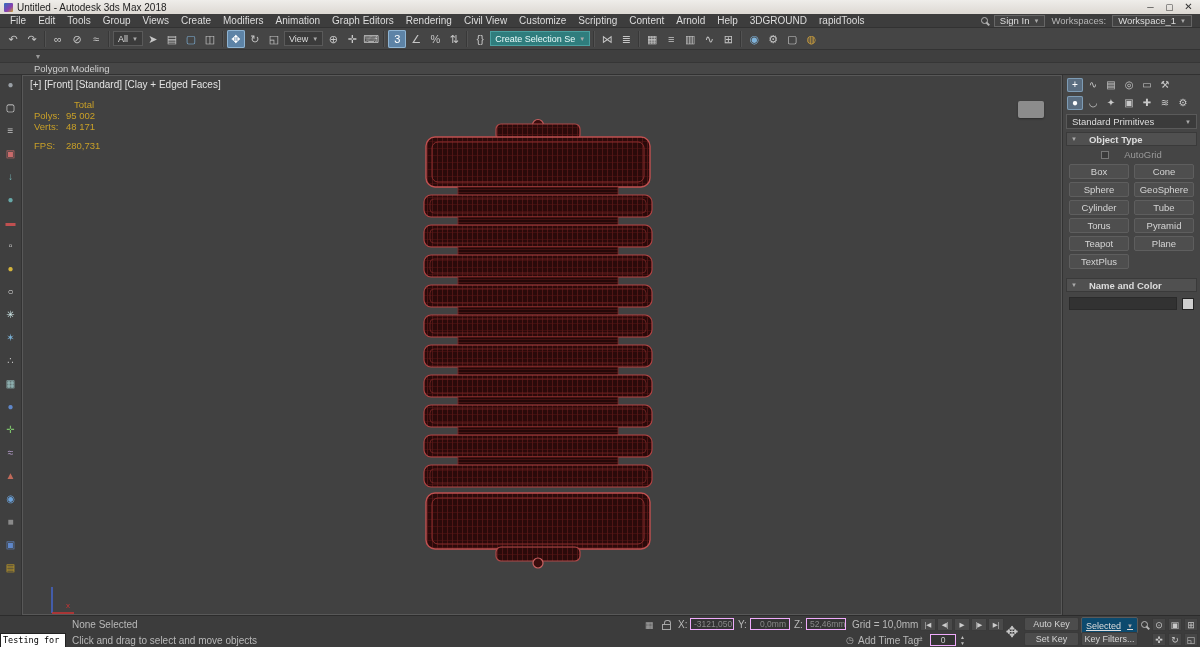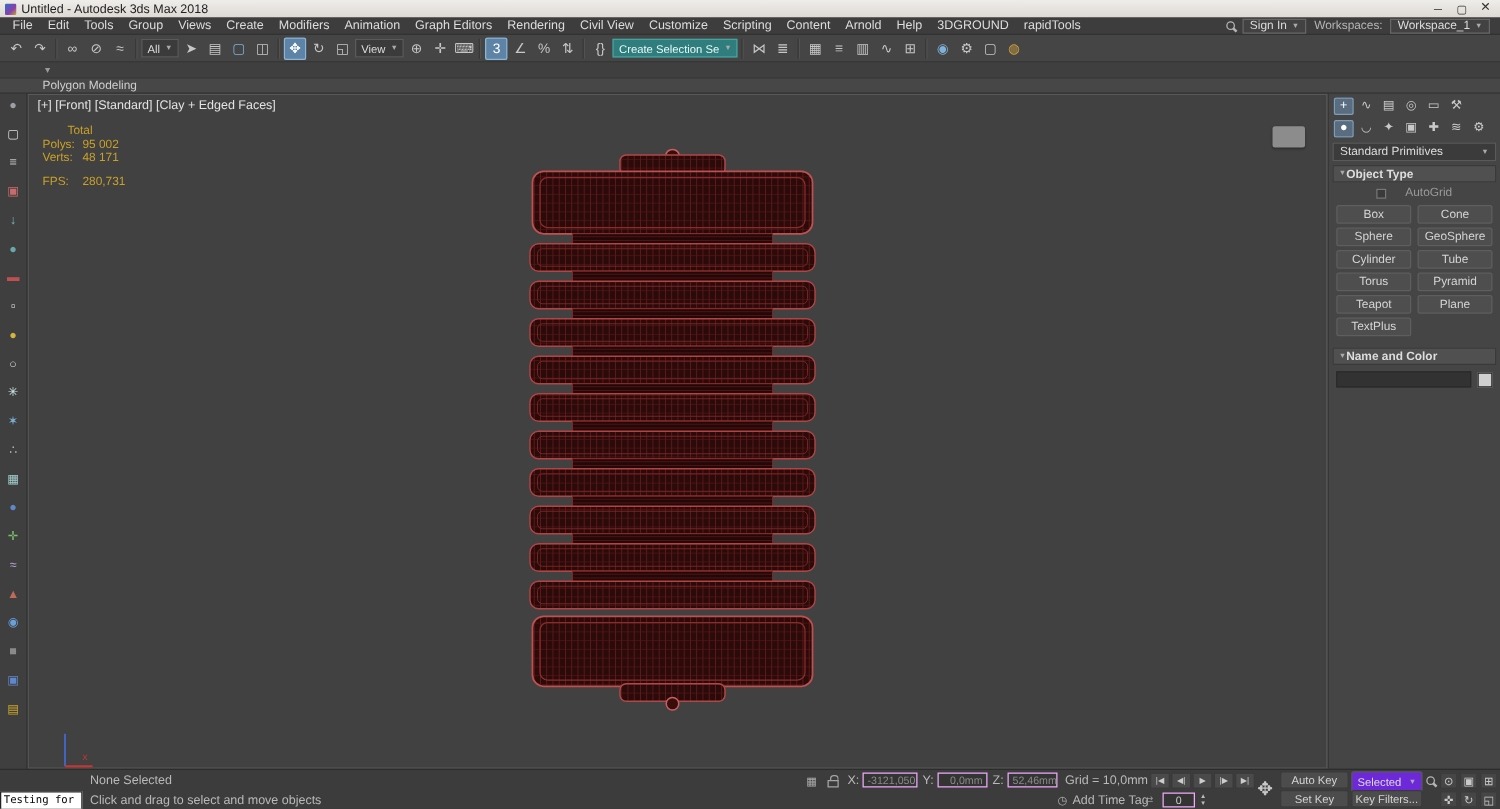--- a/index.html
+++ b/index.html
@@ -42,49 +42,49 @@
 
   
   .main { display:flex; height:540px; }
   .left-toolbar { width:22px; background:#3f3f3f; border-right:1px solid #333; display:flex; flex-direction:column; align-items:center; padding-top:5px; gap:13px; }
   .licon { font-size:10px; line-height:10px; }
 
   .viewport { flex:1; position:relative; background:#414141; box-shadow:inset 0 0 0 1px #585858; }
   .vp-label { position:absolute; left:8px; top:4px; font-size:10px; color:#e3e3e3; z-index:3; }
   .vp-stats { position:absolute; left:12px; top:24px; font-size:9.5px; color:#c9a028; line-height:11px; z-index:3; }
   .vp-stats .lab { display:inline-block; width:32px; }
-  .vp-stats .tot { margin-left:20px; }
+  .vp-stats .tot { margin-left:40px; }
   .vp-stats .gap { height:8px; }
   .viewcube { position:absolute; right:18px; top:26px; width:26px; height:17px; background:#9a9a9a; border-radius:2px; opacity:.85; box-shadow:0 1px 2px rgba(0,0,0,.4); z-index:3; }
   .model-svg { position:absolute; inset:0; width:100%; height:100%; z-index:1; }
 
   
   .command-panel { width:138px; background:#454545; border-left:1px solid #333; }
   .cp-icons { display:flex; gap:2px; padding:3px 4px 1px; align-items:center; }
   .cp-ic { width:16px; height:14px; line-height:14px; text-align:center; font-size:10px; color:#c9c9c9; border-radius:2px; }
   .cp-ic.act { background:#5a6d80; box-shadow:inset 0 0 0 1px #7e9cb5; color:#fff; }
   .cp-dropdown { margin:3px 3px 2px; height:15px; background:#3b3b3b; border:1px solid #5a5a5a; display:flex; align-items:center; justify-content:space-between; padding:0 5px; font-size:9.5px; color:#ddd; }
-  .rollout-header { margin:3px 3px 0; height:14px; background:#505050; border:1px solid #3a3a3a; display:flex; align-items:center; gap:0; padding:0 4px; font-size:9.5px; font-weight:bold; color:#ddd; }
+  .rollout-header { margin:3px 3px 0; height:14px; background:#505050; border:1px solid #3a3a3a; display:flex; align-items:center; gap:12px; padding:0 4px; font-size:9.5px; font-weight:bold; color:#ddd; }
   .rollout-header .arr { font-size:6px; color:#aaa; }
   .autogrid-row { display:flex; align-items:center; justify-content:center; gap:15px; height:17px; color:#9a9a9a; font-size:9.5px; }
   .checkbox { width:8px; height:8px; border:1px solid #777; background:#3a3a3a; display:inline-block; }
   .btn-grid { display:grid; grid-template-columns:1fr 1fr; gap:3px 5px; padding:1px 6px 6px; }
   .cp-btn { height:15px; background:#4e4e4e; border:1px solid #5e5e5e; border-radius:2px; font-size:9.5px; color:#d5d5d5; text-align:center; line-height:14px; }
   .name-color-body { display:flex; gap:5px; padding:5px 6px; align-items:center; }
   .name-field { flex:1; height:13px; background:#323232; border:1px solid #2a2a2a; }
   .color-swatch { width:12px; height:12px; background:#cfcfcf; border:1px solid #222; }
 
   
   .statusbar { position:relative; height:32px; background:#3c3c3c; border-top:1px solid #2c2c2c; font-size:10px; }
   .sb-abs { position:absolute; white-space:nowrap; }
   .sb-field { position:absolute; height:12px; background:#343434; border:1px solid #f0abfc; color:#8a8a8a; font-size:8.5px; text-align:right; padding:0 3px; line-height:11px; }
   .sb-lab { color:#b9b9b9; }
   .pb { position:absolute; top:2px; width:16px; height:13px; background:#4a4a4a; border:1px solid #3a3a3a; font-size:6.5px; text-align:center; line-height:12px; color:#ccc; border-radius:1px; }
   .sb-btn { position:absolute; height:14px; background:#4c4c4c; border:1px solid #3a3a3a; font-size:9px; color:#d5d5d5; text-align:center; border-radius:2px; line-height:13px; }
-  .sb-dd { position:absolute; height:17px; background:#6d28d9; border:1px solid #5a5a5a; font-size:9px; color:#ddd; display:flex; align-items:center; justify-content:space-between; padding:0 4px; border-radius:2px; }
+  .sb-dd { position:absolute; height:17px; background:#0c4a6e; border:1px solid #5a5a5a; font-size:9px; color:#ddd; display:flex; align-items:center; justify-content:space-between; padding:0 4px; border-radius:2px;text-decoration:underline; }
   .nav-ic { position:absolute; width:14px; height:13px; background:#464646; border:1px solid #3a3a3a; text-align:center; line-height:12px; font-size:9px; color:#c9c9c9; }
   .lock { position:absolute; width:9px; height:6px; border:1px solid #a5a5a5; top:8px; }
   .lock::before { content:""; position:absolute; width:5px; height:4px; border:1px solid #a5a5a5; border-bottom:none; border-radius:3px 3px 0 0; left:1px; top:-5px; }
   .listener { position:absolute; left:0; top:17px; width:66px; height:32px; background:#fff; border:1px solid #222; color:#000; font-family:"DejaVu Sans Mono", monospace; font-size:8.5px; line-height:12px; padding-left:2px; }
   .spin { position:absolute; width:9px; height:12px; font-size:5px; line-height:6px; color:#bbb; text-align:center; }
 </style>
 </head>
 <body>
 
 <div class="window">

